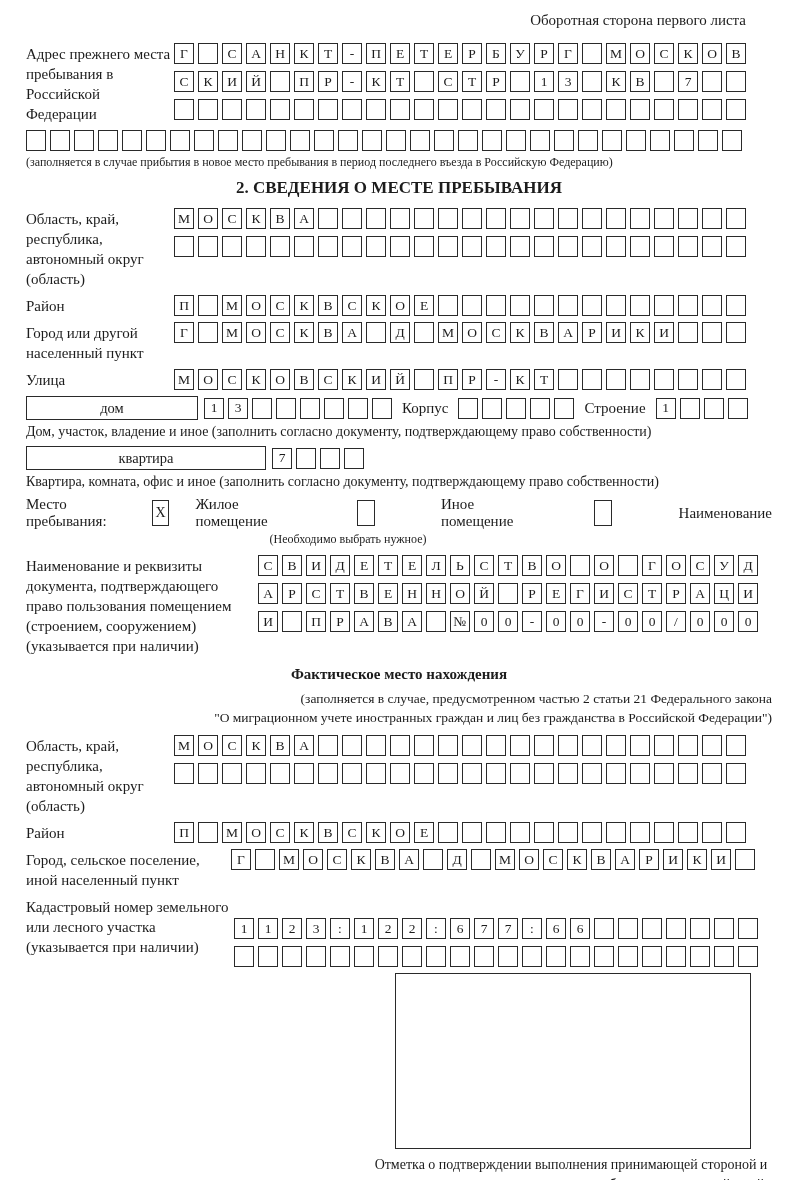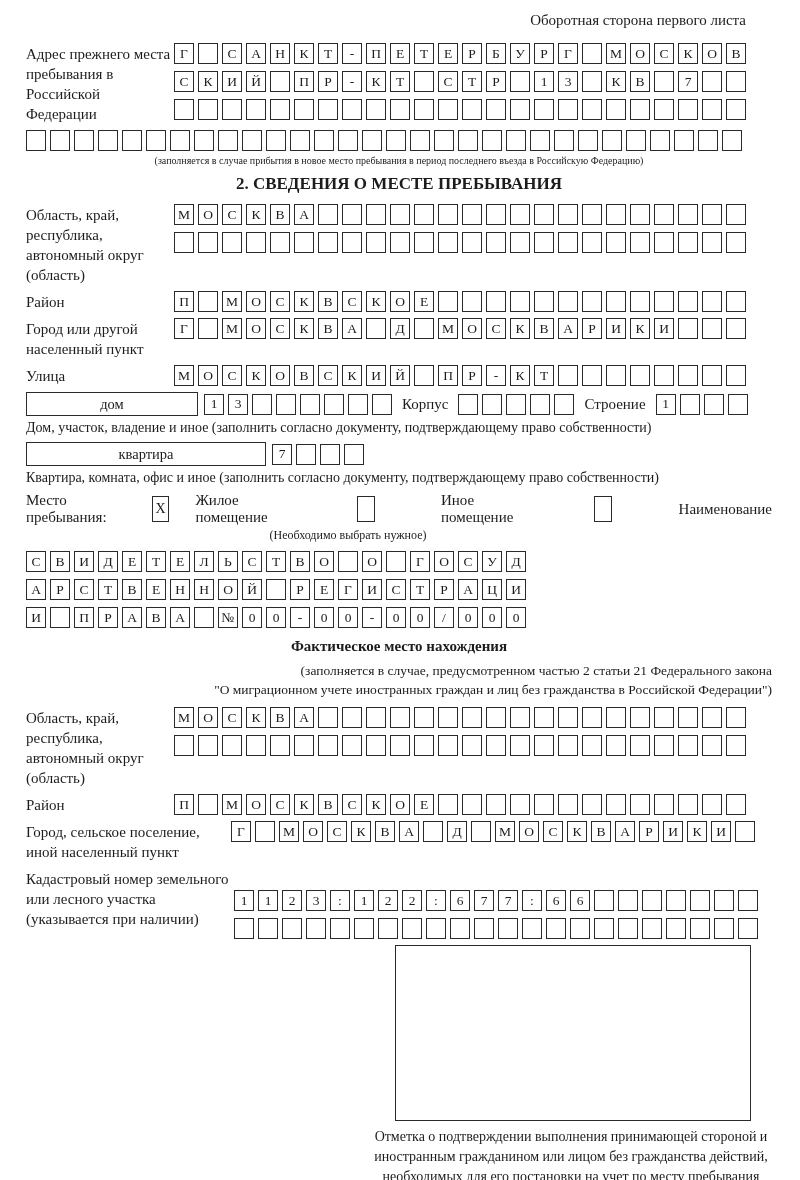--- a/index.html
+++ b/index.html
@@ -23,21 +23,21 @@
   .boxrow { display:flex; gap:4px; }
   .cbox {
     width:20px; height:21px; flex:0 0 20px;
     border:1.6px solid #2a2a2a;
     display:inline-flex; align-items:center; justify-content:center;
     font-size:13.5px; font-family:"Liberation Serif", serif;
     background:#fff;
   }
   .fullrow { margin:1px 0 4px 0; }
 
-  .note { font-size:10px; text-align:center; margin:2px 0 8px 0; }
+  .note { font-size:12px; text-align:left; margin:2px 0 8px 0; }
   .sec-title { font-size:17px; font-weight:bold; text-align:center; margin:6px 0 10px 0; }
   .sub-title { font-size:15px; font-weight:bold; text-align:center; margin:10px 0 6px 0; }
   .sub-note { font-size:13.5px; text-align:right; line-height:19px; }
   .sub-note-wrap { margin-bottom:8px; }
 
   .inline-row { display:flex; align-items:center; gap:6px; margin:2px 0 4px 0; }
   .widebox {
     border:1.6px solid #2a2a2a; height:24px;
     display:flex; align-items:center; justify-content:center;
     font-size:14.5px;
@@ -391,20 +391,21 @@
   <span class="opt-gap"></span>
   <span>Иное помещение</span>
   <span class="opt-gap"></span>
   <span class="chk"></span>
   <span class="opt-gap"></span>
   <span>Наименование</span>
 </div>
 <div class="stay-note">(Необходимо выбрать нужное)</div>
 
 <div class="grp">
+  <div class="lbl wide">Наименование и реквизиты документа, подтверждающего право пользования помещением (строением, сооружением) (указывается при наличии)</div>
   <div class="rows">
     <div class="boxrow">
         <span class="cbox">С</span>
         <span class="cbox">В</span>
         <span class="cbox">И</span>
         <span class="cbox">Д</span>
         <span class="cbox">Е</span>
         <span class="cbox">Т</span>
         <span class="cbox">Е</span>
         <span class="cbox">Л</span>

